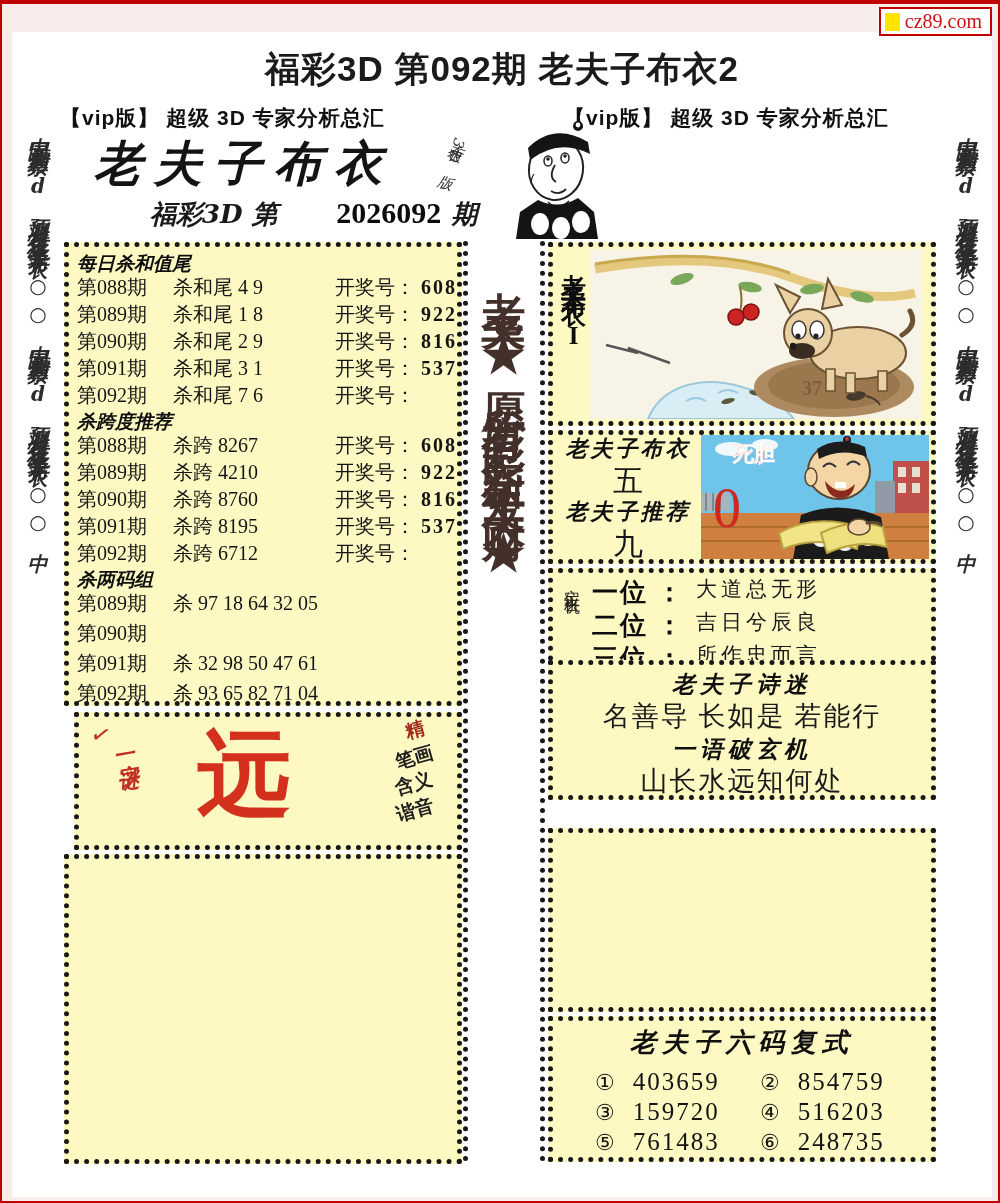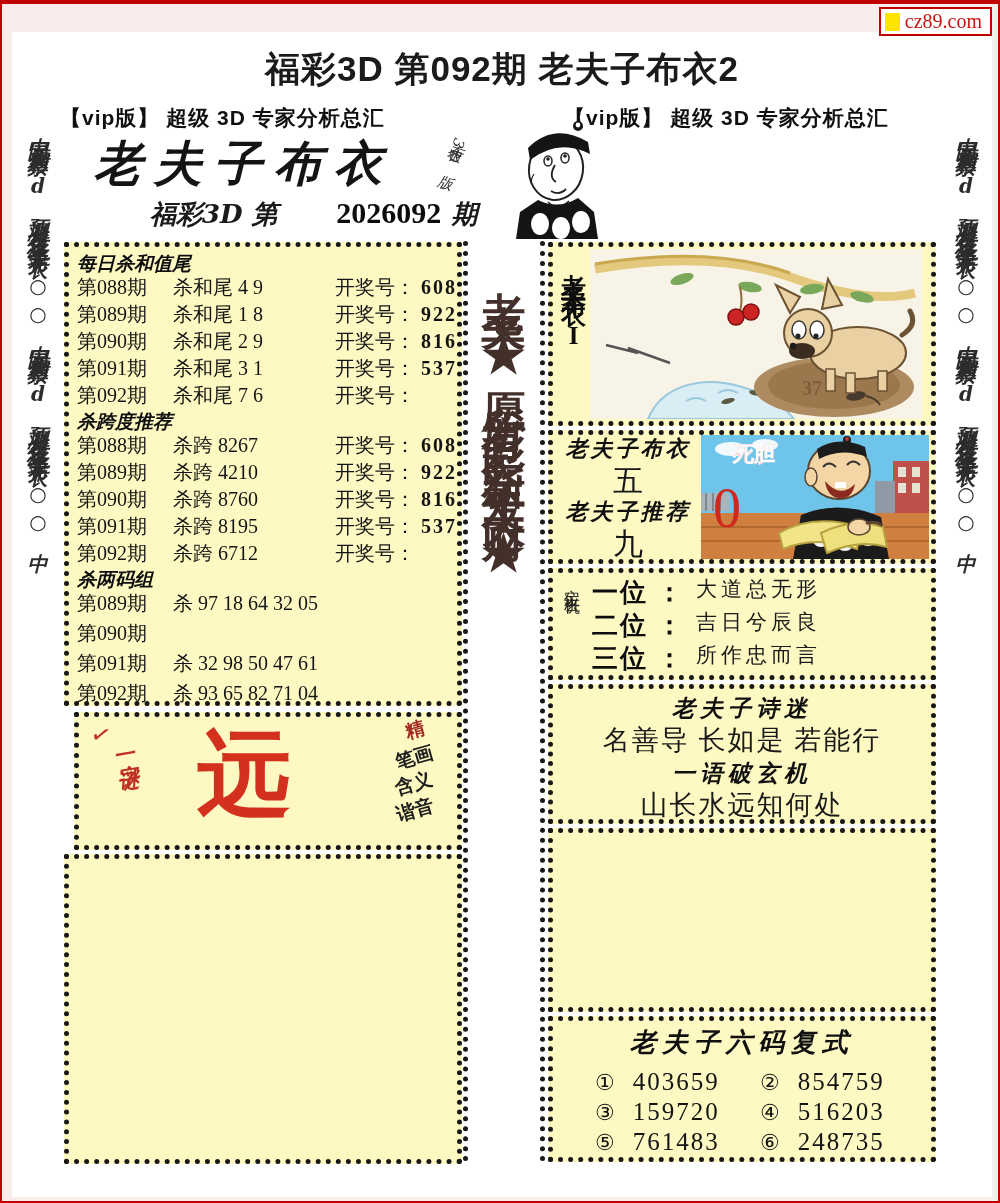--- a/index.html
+++ b/index.html
@@ -85,21 +85,21 @@
   .today-val{font-family:"Liberation Serif",serif;font-size:30px;color:#161616;line-height:1.1;}
 
   #boxR3{left:546px;top:564px;width:388px;height:112px;display:flex;align-items:center;padding:4px 0 4px 8px;}
   .dw-label{writing-mode:vertical-rl;text-orientation:upright;font-family:"Liberation Serif",serif;
         font-size:16px;color:#222;letter-spacing:3px;margin-right:10px;height:96px;}
   .dw-rows{flex:1;}
   .dw-row{display:flex;align-items:flex-start;height:33px;font-family:"Liberation Serif",serif;}
   .dw-pos{font-weight:bold;font-size:26px;color:#0d0d0d;width:104px;letter-spacing:2px;}
   .dw-text{font-size:21px;color:#1a1a1a;letter-spacing:4px;}
 
-  #boxR4{left:546px;top:680px;width:388px;height:140px;text-align:center;padding-top:4px;}
+  #boxR4{left:546px;top:656px;width:388px;height:140px;text-align:center;padding-top:4px;}
   .poem-title{font-family:"DejaVu Serif",serif;font-style:italic;font-weight:bold;font-size:23px;color:#101010;letter-spacing:5px;}
   .poem-line{font-family:"Liberation Serif",serif;font-size:27px;color:#1a1a1a;letter-spacing:2px;line-height:1.25;}
 
   #boxR5{left:546px;top:824px;width:388px;height:184px;}
 
   #boxR6{left:546px;top:1012px;width:388px;height:146px;text-align:center;padding-top:4px;}
   .six-title{font-family:Liberation Serif, serif;font-style:italic;font-weight:bold;font-size:26px;color:#101010;letter-spacing:6px;}
   .six-grid{display:grid;grid-template-columns:1fr 1fr;width:330px;margin:8px auto 0;row-gap:1px;}
   .six-item{display:flex;align-items:baseline;justify-content:flex-start;font-family:"Liberation Serif",serif;
         font-size:25px;color:#141414;height:29px;padding-left:18px;}

